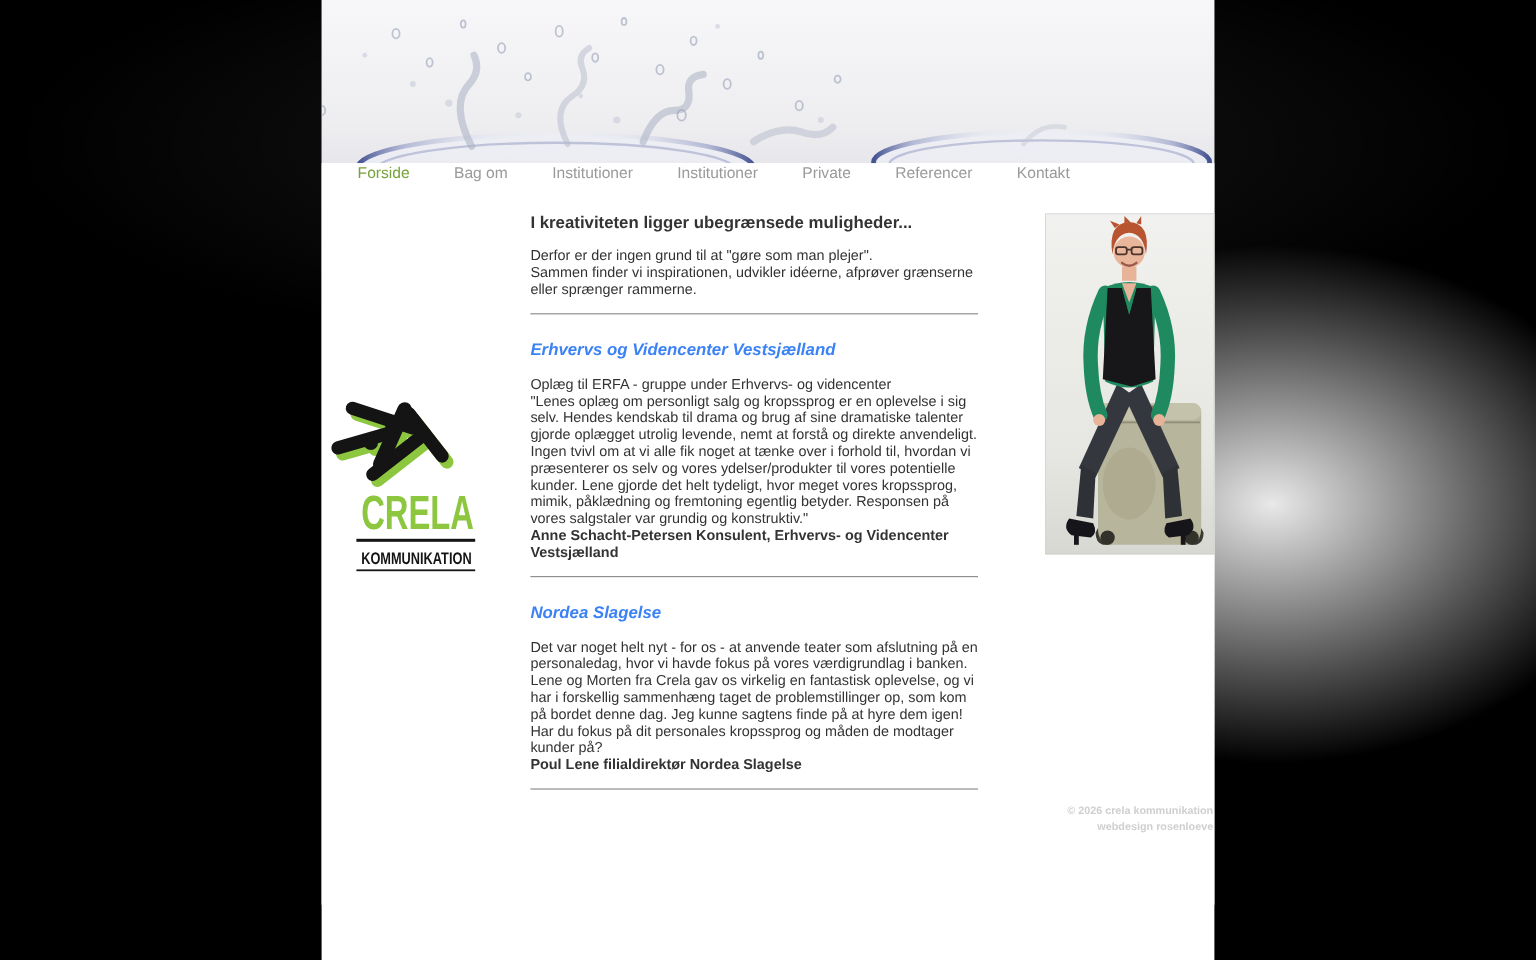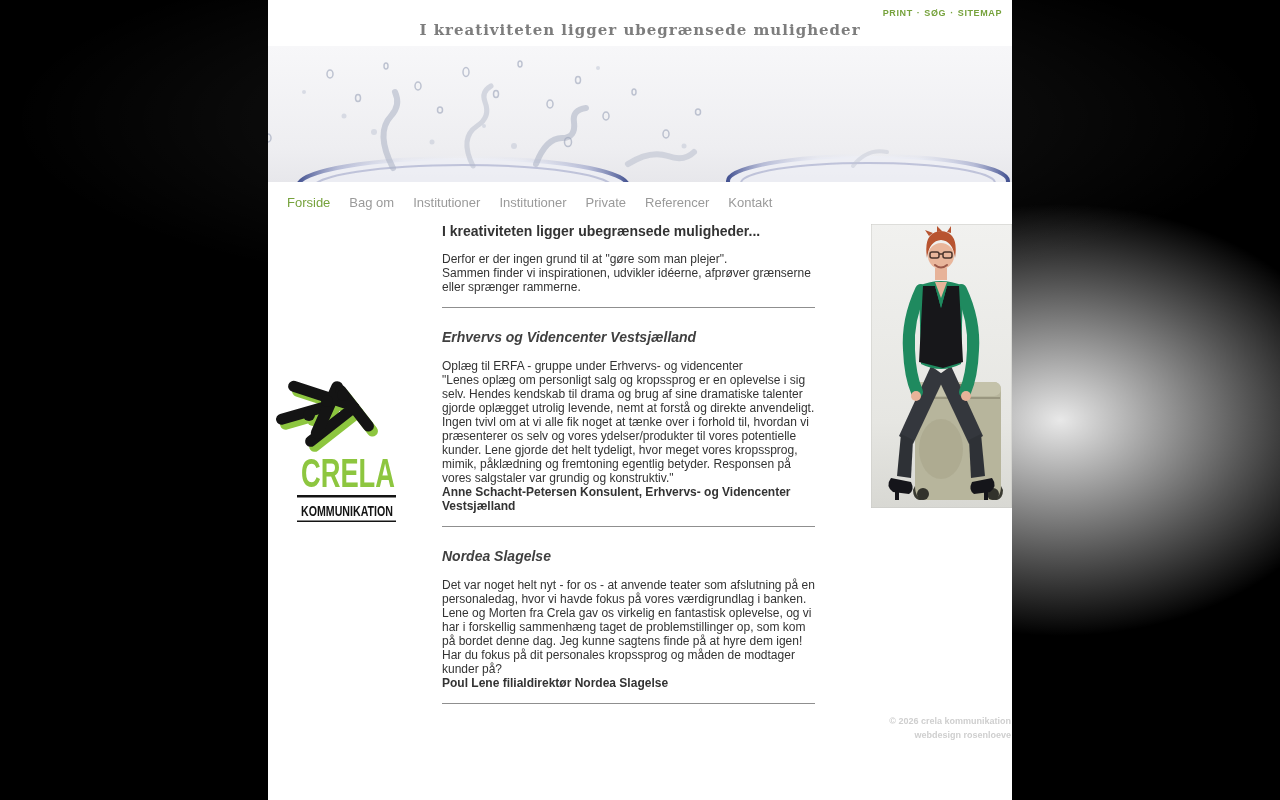--- a/index.html
+++ b/index.html
@@ -36,35 +36,35 @@
     padding-top:21px; text-align:center;
     font-family:"DejaVu Serif", serif;
     font-size:15px; font-weight:bold; letter-spacing:1px;
     color:#7d7d7d;
   }
   
   .banner { height:136px; overflow:hidden; line-height:0; }
   
   .nav {
     height:40px; background:#fff;
-    display:flex; align-items:center;
-    padding-left:19px; gap:19px;
+    display:flex; 
+    padding-left:30px; gap:37px;
     font-size:13px; color:#9a9a9a;
   }
   .nav .nav-item { cursor:pointer; }
   .nav .nav-item.active { color:#76a23c; }
   
   .content { position:relative; height:578px; background:#fff; }
   .logo { position:absolute; left:1px; top:151px;text-decoration:underline; }
   .text-col { position:absolute; left:174px; top:1px; width:373px; color:#333; }
   .text-col h1 {
     font-size:14px; font-weight:bold; color:#333; margin:0 0 13px;
   }
   .text-col h2 {
-    font-size:14px; font-weight:bold; font-style:italic; color:#404040; margin:0 0 14px;
+    font-size:14px; font-weight:bold; font-style:italic; color:#3b82f6; margin:0 0 14px;
   }
   .text-col p {
     font-size:12px; line-height:14px; margin:0 0 13px;
     white-space:pre-line;
   }
   .text-col .credit { display:block; font-weight:bold; }
   .text-col hr {
     border:none; border-top:1px solid #8f8f8f;
     margin:0 0 21px;
   }
@@ -73,26 +73,20 @@
     position:absolute; right:1px; top:493px;
     text-align:right; font-size:9px; font-weight:bold;
     color:#cfcfcf; line-height:1.5;
   }
 </style>
 </head>
 <body>
 
 <div class="frame">
 
-  <div class="topbar">
-    <div class="top-links">
-      <a>PRINT</a><span class="sep">·</span><a>SØG</a><span class="sep">·</span><a>SITEMAP</a>
-    </div>
-    <div class="tagline">I kreativiteten ligger ubegrænsede muligheder</div>
-  </div>
 
   <div class="banner">
     <svg width="744" height="136" viewBox="0 0 744 136">
       <defs>
         <linearGradient id="bgg" x1="0" y1="0" x2="0" y2="1">
           <stop offset="0" stop-color="#f7f7f9"></stop>
           <stop offset="0.75" stop-color="#eeeef1"></stop>
           <stop offset="1" stop-color="#e7e7eb"></stop>
         </linearGradient>
         <linearGradient id="rimg" x1="0" y1="0" x2="1" y2="0">

